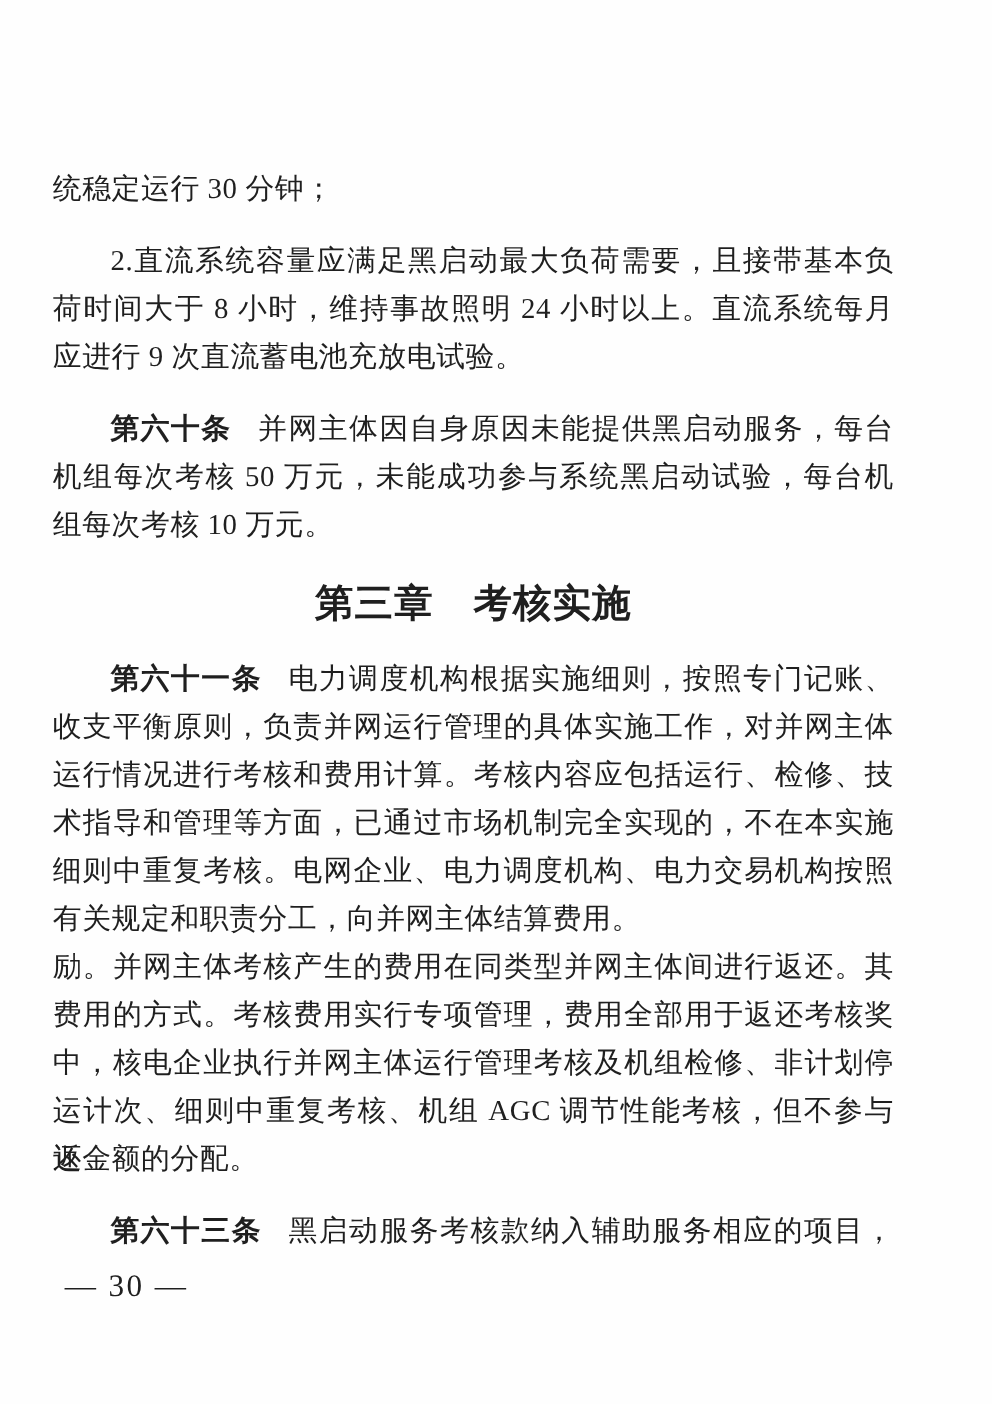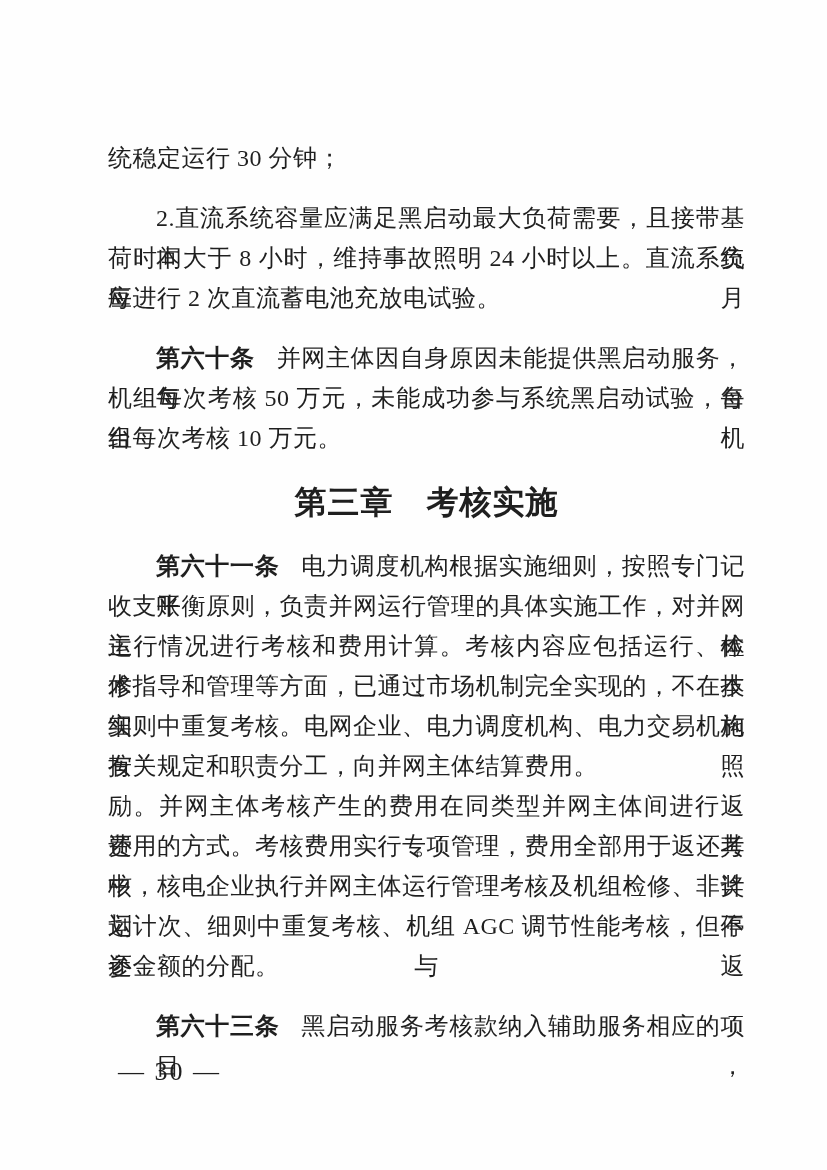--- a/index.html
+++ b/index.html
@@ -9,21 +9,21 @@
   }
   .page {
     position: relative;
     width: 827px;
     height: 1170px;
     margin: 0 auto;
     background: #fefefe;
     color: #1f1f1f;
     overflow: hidden;
     box-sizing: border-box;
-    padding: 138px 82px 0 108px;
+    padding: 138px 82px 0 44px;
     font-family: "Liberation Serif", "DejaVu Serif", serif;
   }
   .line {
     font-size: 24px;
     line-height: 40px;
     height: 40px;
     text-align: justify;
     text-align-last: justify;
     text-justify: inter-character;
     letter-spacing: 0.5px;
@@ -62,21 +62,21 @@
   }
 </style>
 </head>
 <body>
 
 <div class="page">
 
   <div class="line end"><span>统稳定运行 30 分钟；</span></div>
   <div class="line para indent"><span>2.直流系统容量应满足黑启动最大负荷需要，且接带基本负</span></div>
   <div class="line"><span>荷时间大于 8 小时，维持事故照明 24 小时以上。直流系统每月</span></div>
-  <div class="line end"><span>应进行 2 次直流蓄电池充放电试验。</span></div>
+  <div class="line end"><span>应进行 9 次直流蓄电池充放电试验。</span></div>
 
   <div class="line para indent"><span class="term">第六十条</span><span>并网主体因自身原因未能提供黑启动服务，每台</span></div>
   <div class="line"><span>机组每次考核 50 万元，未能成功参与系统黑启动试验，每台机</span></div>
   <div class="line end"><span>组每次考核 10 万元。</span></div>
 
   <div class="chapter-heading">第三章　考核实施</div>
 
   <div class="line para indent"><span class="term">第六十一条</span><span>电力调度机构根据实施细则，按照专门记账、</span></div>
   <div class="line"><span>收支平衡原则，负责并网运行管理的具体实施工作，对并网主体</span></div>
   <div class="line"><span>运行情况进行考核和费用计算。考核内容应包括运行、检修、技</span></div>

